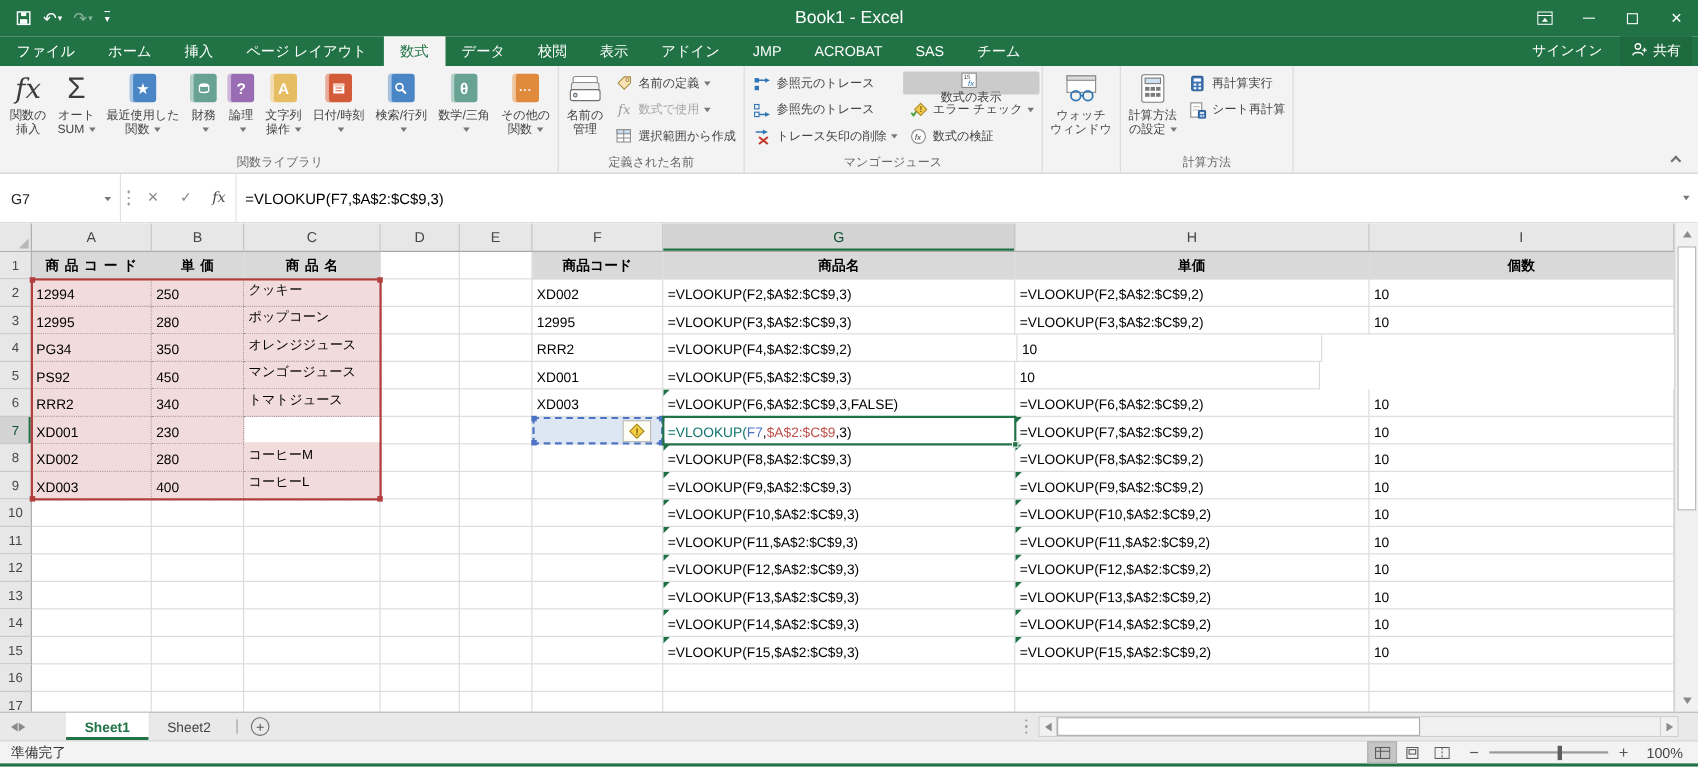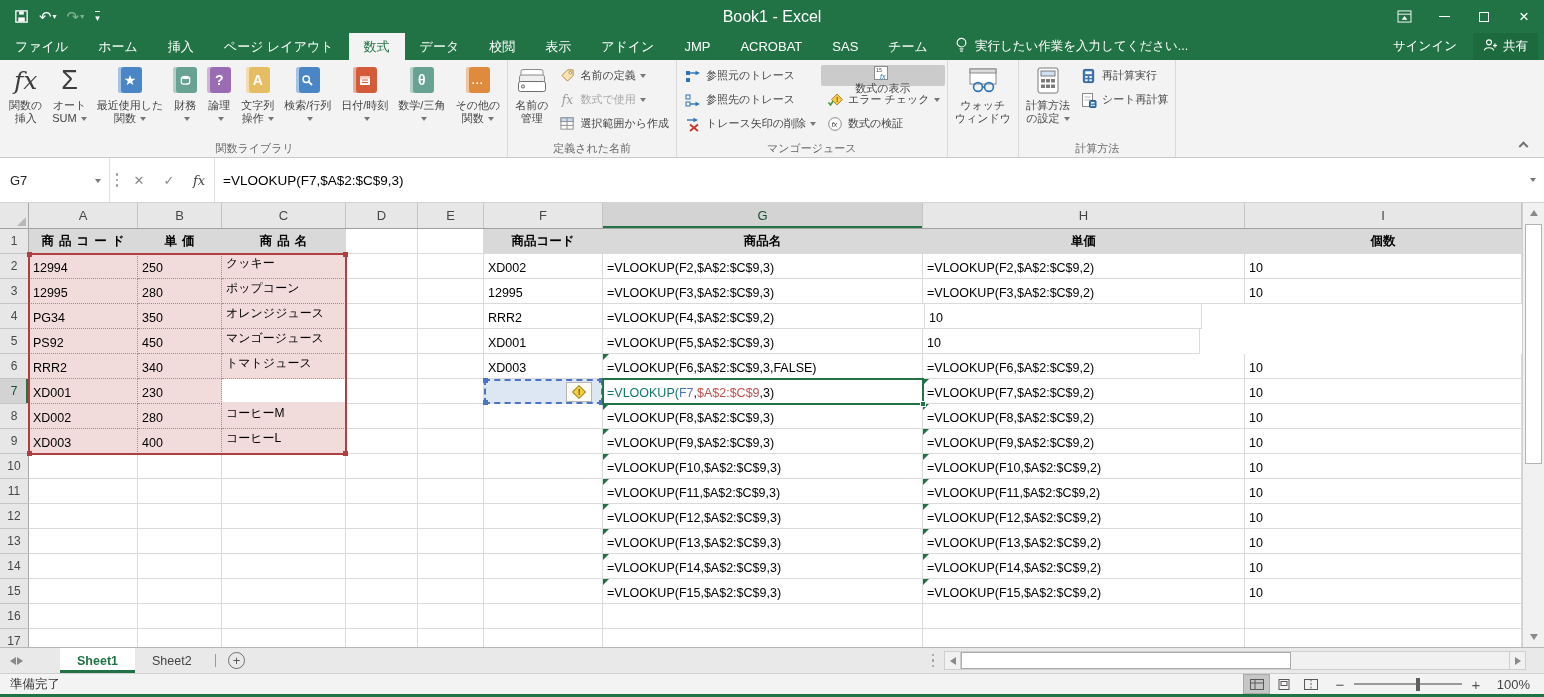--- a/index.html
+++ b/index.html
@@ -210,30 +210,20 @@
         <div class="rtab active">数式</div>
         <div class="rtab">データ</div>
         <div class="rtab">校閲</div>
         <div class="rtab">表示</div>
         <div class="rtab">アドイン</div>
         <div class="rtab">JMP</div>
         <div class="rtab">ACROBAT</div>
         <div class="rtab">SAS</div>
         <div class="rtab">チーム</div>
       </div>
-    <div class="tellme">
-      <span>
-        <svg width="13" height="16" viewBox="0 0 13 17">
-            <circle cx="6.5" cy="6" r="4.6" fill="none" stroke="#fff" stroke-width="1.2"></circle>
-            <line x1="4.5" y1="12.7" x2="8.5" y2="12.7" stroke="#fff" stroke-width="1.2"></line>
-            <line x1="5" y1="15" x2="8" y2="15" stroke="#fff" stroke-width="1.2"></line>
-          </svg>
-      </span>
-      <span>実行したい作業を入力してください...</span>
-    </div>
     <div class="tr-right">
       <span class="signin">サインイン</span>
       <span class="sharebtn">
         <span>
           <svg width="15" height="14" viewBox="0 0 15 14">
               <circle cx="6" cy="4.3" r="2.5" fill="none" stroke="#fff" stroke-width="1.2"></circle>
               <path d="M1.5 12.5 C1.5 8.8 10.5 8.8 10.5 12.5" fill="none" stroke="#fff" stroke-width="1.2"></path>
               <line x1="12" y1="5.5" x2="12" y2="9.5" stroke="#fff" stroke-width="1.2"></line>
               <line x1="10" y1="7.5" x2="14" y2="7.5" stroke="#fff" stroke-width="1.2"></line>
             </svg>
@@ -300,45 +290,45 @@
             <div class="icw">
               <span class="book c-gold">A</span>
             </div>
             <div class="lbl">
               <div>文字列</div>
               <div>操作<span class="dd"></span></div>
             </div>
           </div>
           <div class="rbbtn">
             <div class="icw">
-              <span class="book c-blue">
-                <svg width="13" height="13" viewBox="0 0 13 13">
-                  <circle cx="5.2" cy="5.2" r="3.2" fill="none" stroke="#fff" stroke-width="1.5"></circle>
-                  <line x1="7.6" y1="7.6" x2="11" y2="11" stroke="#fff" stroke-width="1.8"></line>
-                </svg>
-              </span>
-            </div>
-            <div class="lbl">
-              <div>検索/行列</div>
-              <div><span class="dd"></span></div>
-            </div>
-          </div>
-          <div class="rbbtn">
-            <div class="icw">
               <span class="book c-red">
                 <svg width="12" height="12" viewBox="0 0 12 12">
                   <rect x="1" y="2" width="10" height="9" fill="#fff"></rect>
                   <rect x="1" y="2" width="10" height="2.6" fill="#f6c9bb"></rect>
                   <line x1="3" y1="6" x2="9" y2="6" stroke="#d45b3a"></line>
                   <line x1="3" y1="8.5" x2="9" y2="8.5" stroke="#d45b3a"></line>
                 </svg>
               </span>
             </div>
             <div class="lbl">
               <div>日付/時刻</div>
+              <div><span class="dd"></span></div>
+            </div>
+          </div>
+          <div class="rbbtn">
+            <div class="icw">
+              <span class="book c-blue">
+                <svg width="13" height="13" viewBox="0 0 13 13">
+                  <circle cx="5.2" cy="5.2" r="3.2" fill="none" stroke="#fff" stroke-width="1.5"></circle>
+                  <line x1="7.6" y1="7.6" x2="11" y2="11" stroke="#fff" stroke-width="1.8"></line>
+                </svg>
+              </span>
+            </div>
+            <div class="lbl">
+              <div>検索/行列</div>
               <div><span class="dd"></span></div>
             </div>
           </div>
           <div class="rbbtn">
             <div class="icw">
               <span class="book c-teal">θ</span>
             </div>
             <div class="lbl">
               <div>数学/三角</div>
               <div><span class="dd"></span></div>

